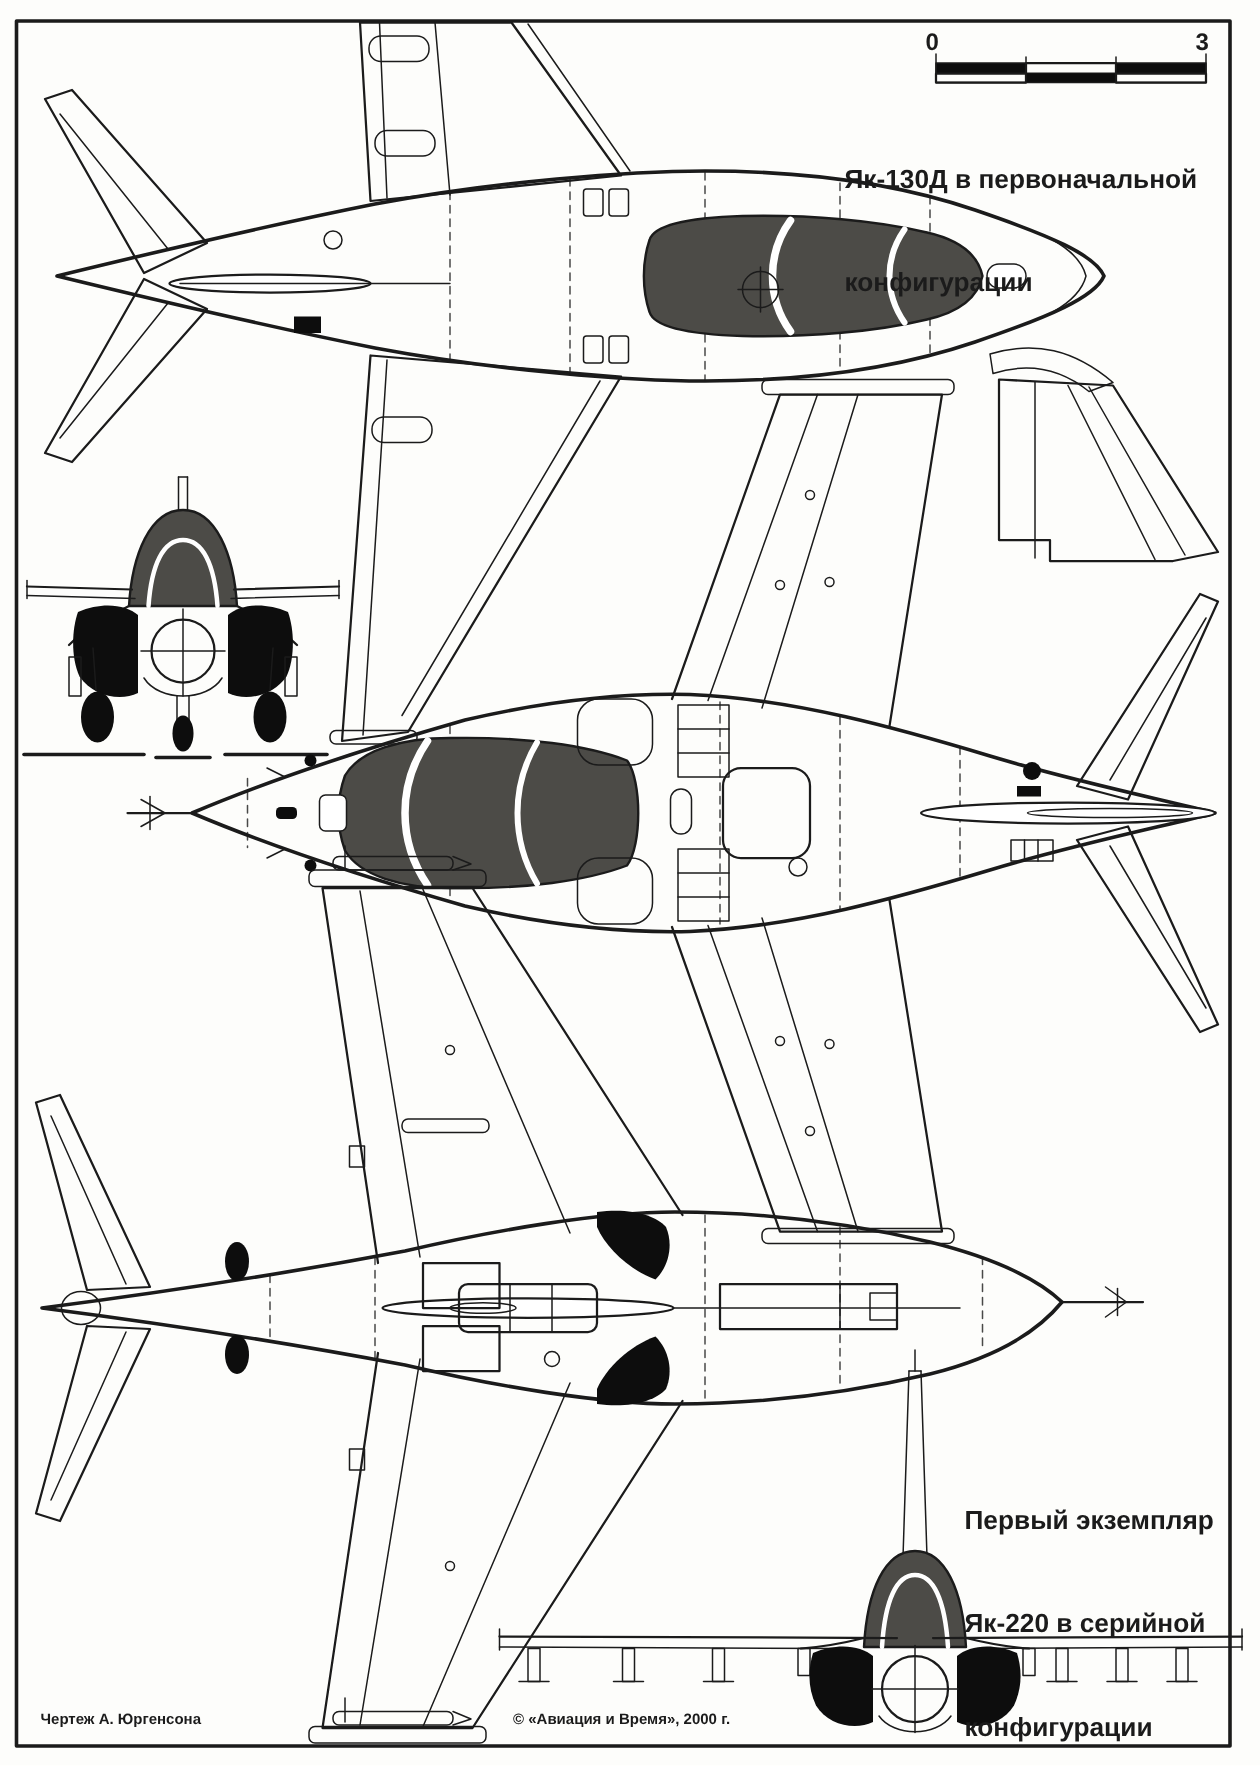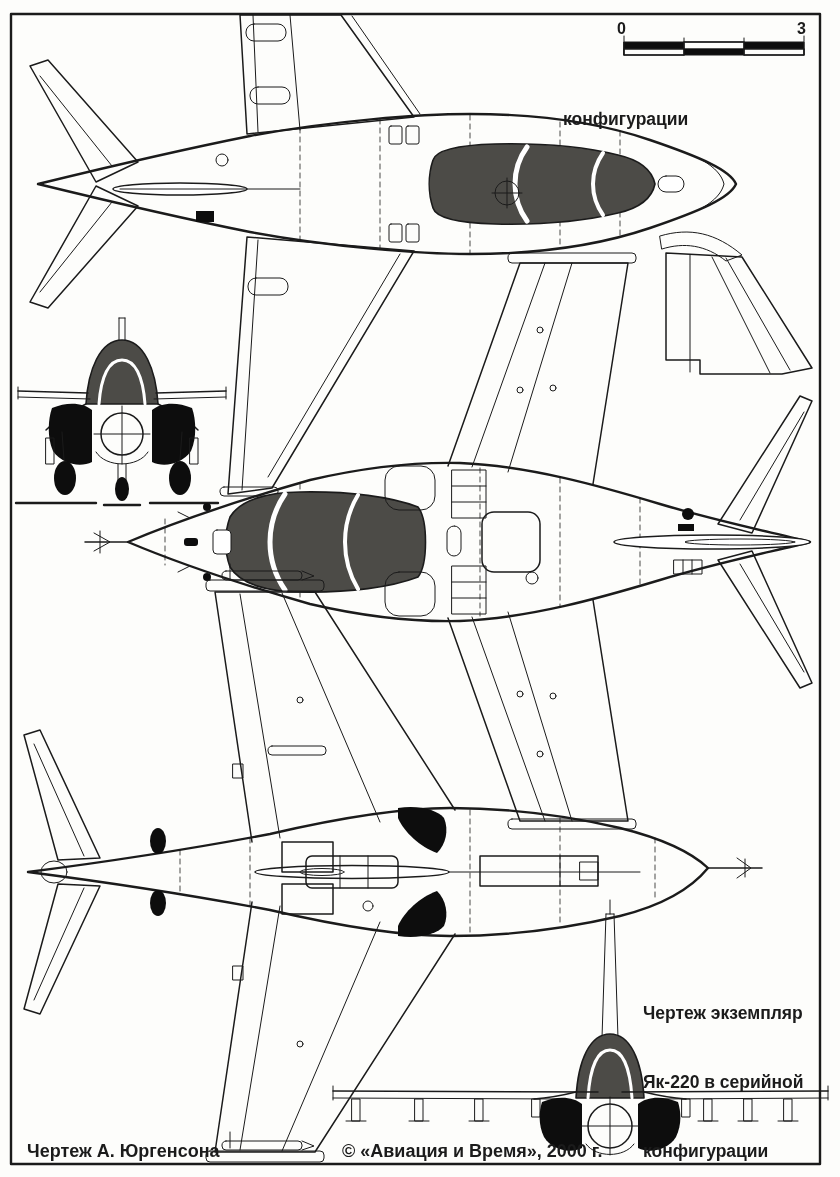--- a/index.html
+++ b/index.html
@@ -13,21 +13,21 @@
     fill:none;stroke:var(--ink);stroke-width:1.5;stroke-linejoin:round;stroke-linecap:round;}
   .thin{stroke-width:1;}
   .thick{stroke-width:2.4;}
   .dashed{stroke-dasharray:5 4;stroke-width:1;opacity:.8;}
   .canopy{fill:var(--canopy-fill);stroke:var(--ink);stroke-width:1.6;}
   .black{fill:var(--solid-black);stroke:none;}
   .whitefill{fill:#fff;}
   .wline{stroke:#fff;fill:none;}
   .lbl{position:absolute;font-weight:bold;white-space:pre;}
   .lbl-config{font-size:17.5px;line-height:23px;}
-  .lbl-credit{font-size:18px;}
+  .lbl-credit{font-size:10px;}
   .lbl-scale{font-size:16px;}
 </style>
 </head>
 <body>
 
 <div id="page">
 
 <svg width="840" height="1177" viewBox="0 0 840 1177">
 
   <defs>
@@ -349,24 +349,25 @@
     <line x1="610" y1="1097" x2="610" y2="1155" class="thin"></line>
     <line x1="581" y1="1126" x2="639" y2="1126" class="thin"></line>
     <path class="thin" d="M586 1144 C596 1158,624 1158,634 1144"></path>
   </g>
 </svg>
 
   <div class="lbl lbl-scale" style="left:617px;top:20px">0</div>
   <div class="lbl lbl-scale" style="left:797px;top:20px">3</div>
 
   <div class="lbl lbl-config" style="left:563px;top:62px">
+    <div>Як-130Д в первоначальной</div>
     <div>конфигурации</div>
   </div>
 
   <div class="lbl lbl-config" style="left:643px;top:956px">
-    <div>Чертеж экземпляр</div>
+    <div>Первый экземпляр</div>
     <div>Як-220 в серийной</div>
     <div>конфигурации</div>
   </div>
 
   <div class="lbl lbl-credit" style="left:27px;top:1141px">Чертеж А. Юргенсона</div>
   <div class="lbl lbl-credit" style="left:342px;top:1141px">© «Авиация и Время», 2000 г.</div>
 </div>
 
 </body></html>

